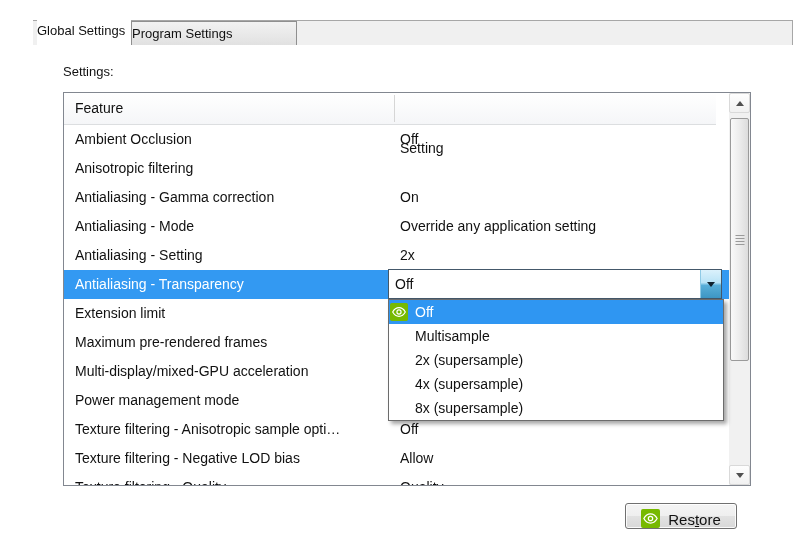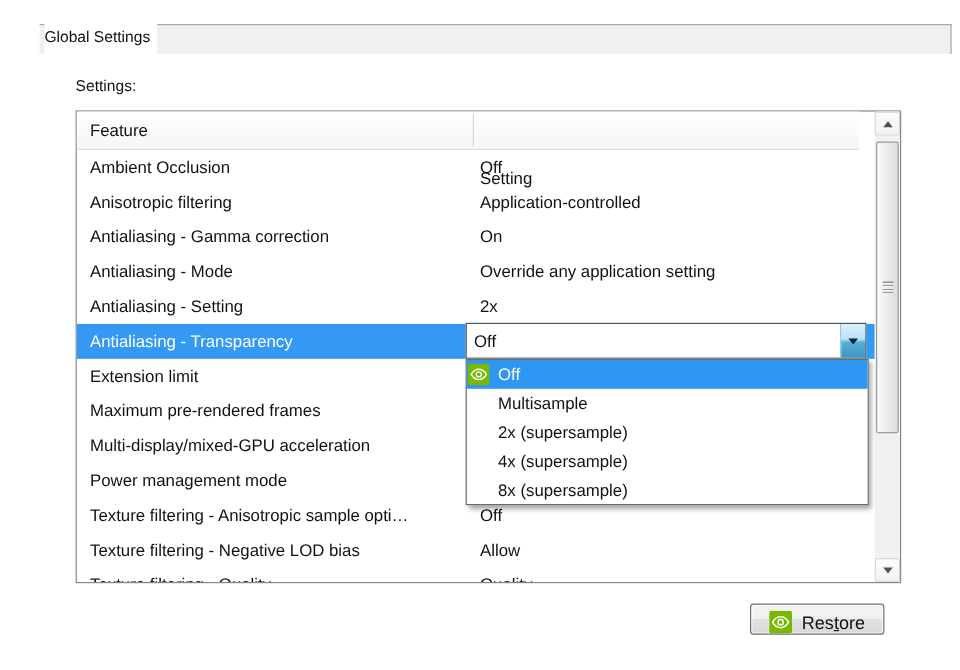--- a/index.html
+++ b/index.html
@@ -110,40 +110,40 @@
   .nv-icon { display:block; }
 </style>
 </head>
 <body>
 
 <div id="screen">
 
   <div class="tabstrip">
     <div class="tabstrip-bg"></div>
     <div class="tab active">Global Settings</div>
+    <div class="tab inactive">Program Settings</div>
   </div>
 
   <div class="settings-label">Settings:</div>
 
   <div class="settings-table">
 
     <div class="table-header">
       <span class="hdr-feature">Feature</span>
       <span class="hdr-setting">Setting</span>
       <span class="col-divider"></span>
     </div>
 
     <div class="rows-clip">
       <div class="row r0">
         <span class="cell-feature">Ambient Occlusion</span>
         <span class="cell-setting">Off</span>
       </div>
       <div class="row r1">
         <span class="cell-feature">Anisotropic filtering</span>
-        <span class="cell-setting">Application-controlled</span>
       </div>
       <div class="row r3">
         <span class="cell-feature">Antialiasing - Mode</span>
         <span class="cell-setting">Override any application setting</span>
       </div>
       <div class="row r2">
         <span class="cell-feature">Antialiasing - Gamma correction</span>
         <span class="cell-setting">On</span>
       </div>
       <div class="row r4">

